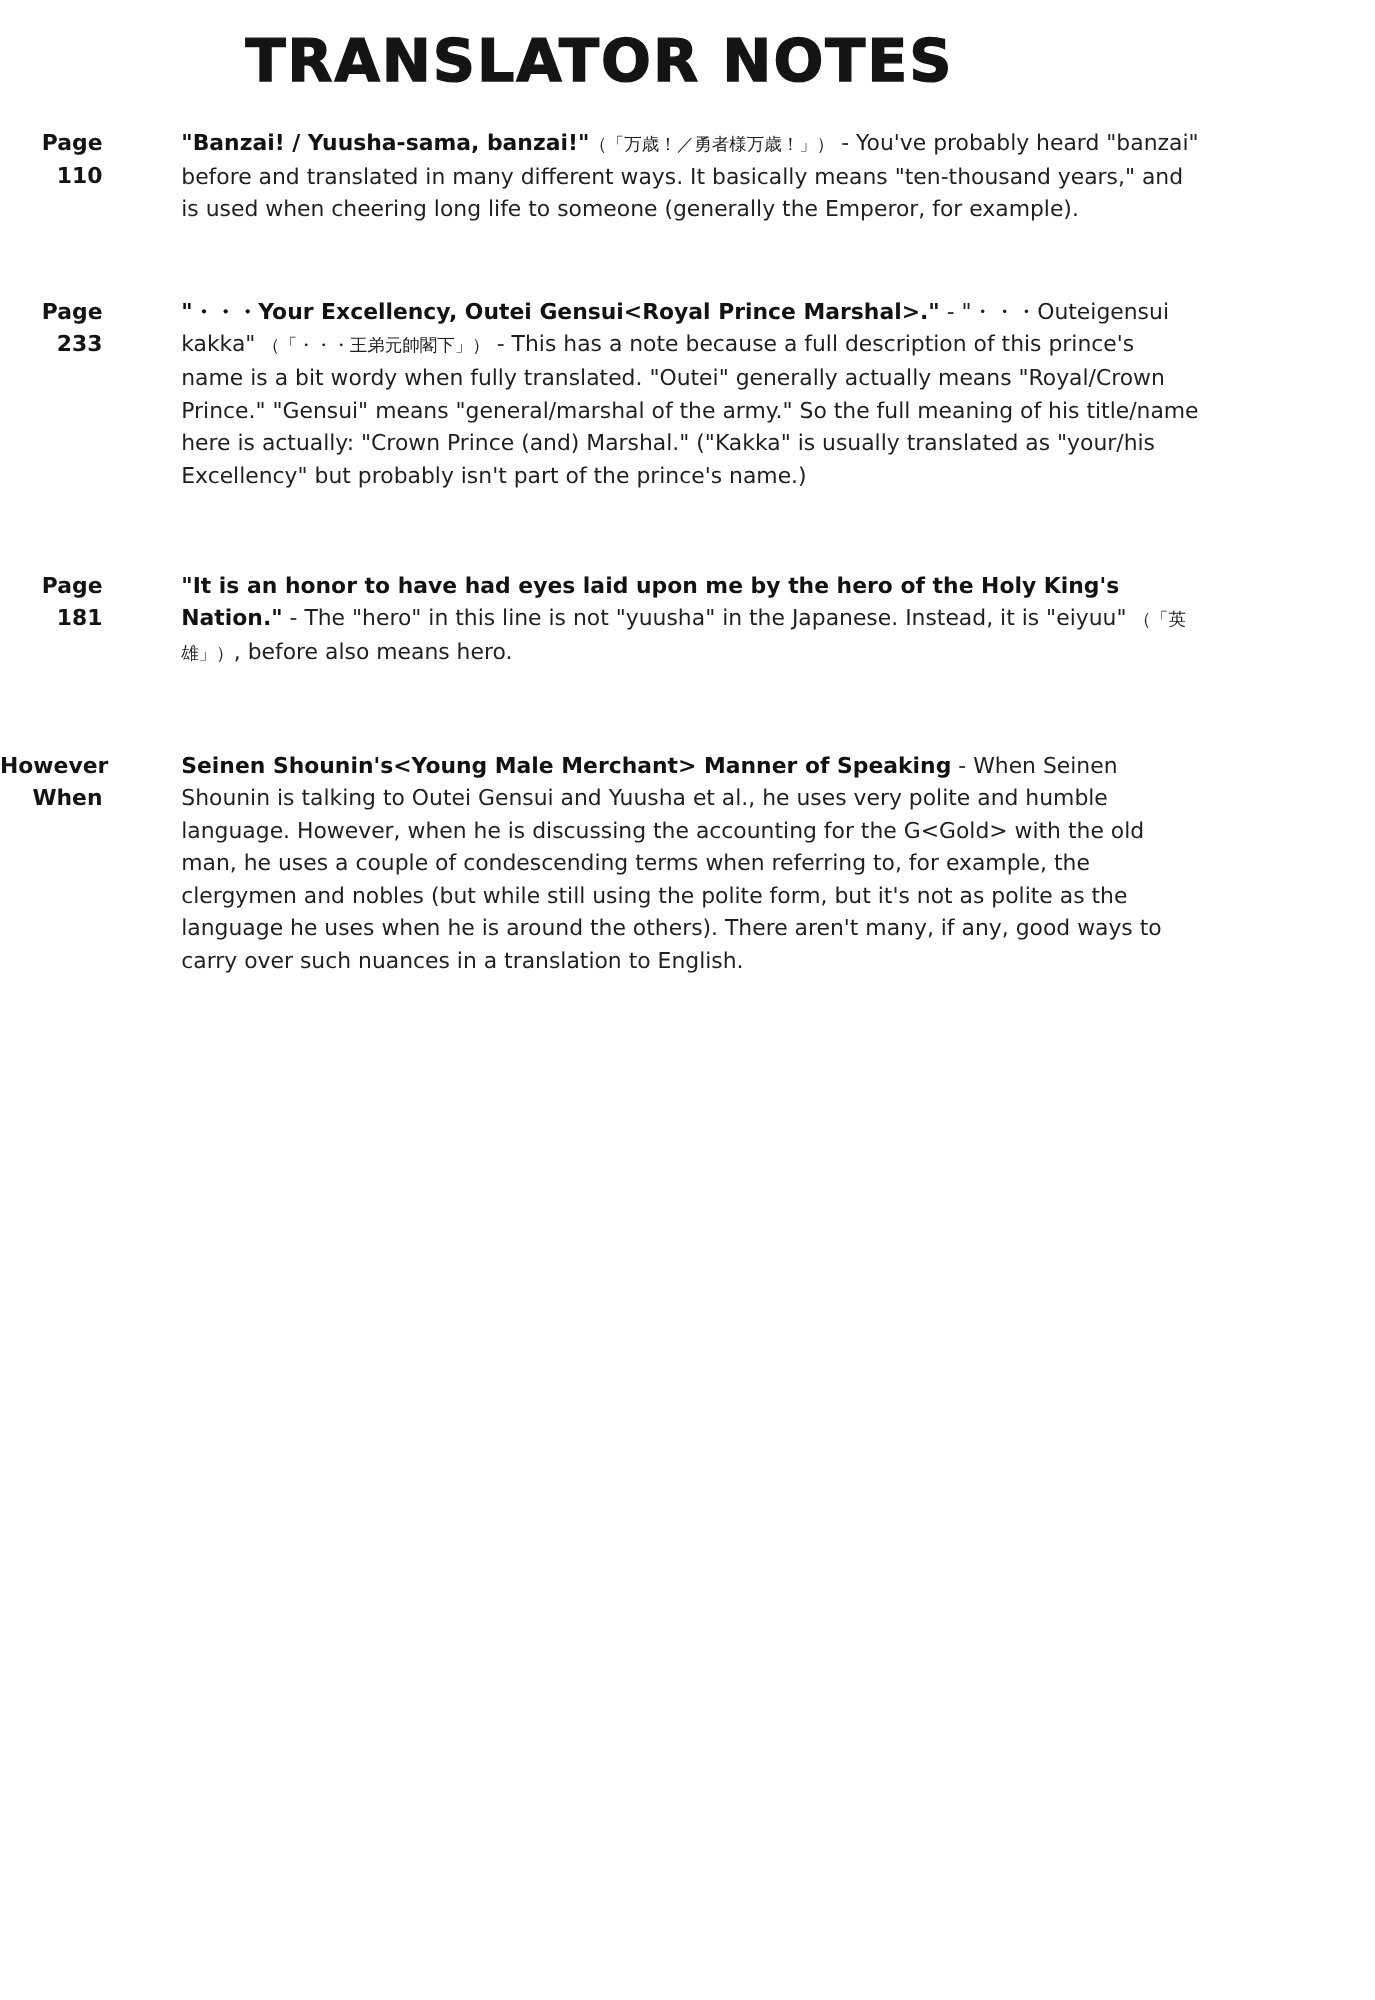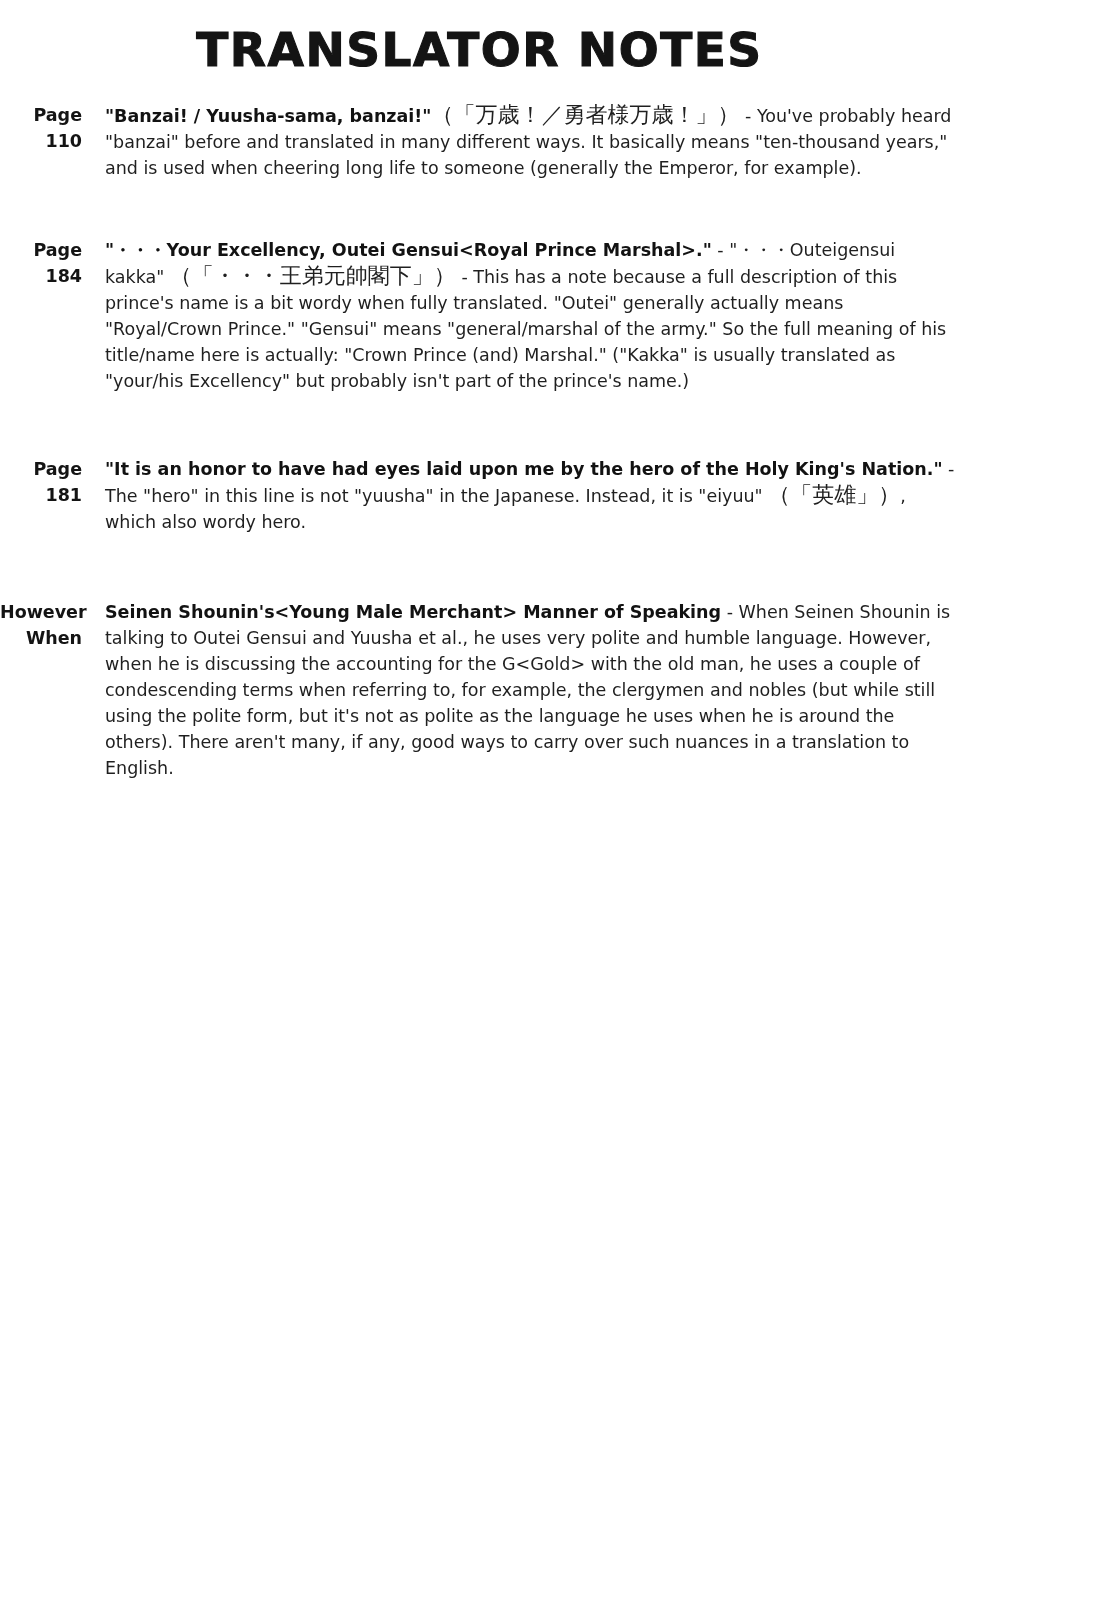--- a/index.html
+++ b/index.html
@@ -38,20 +38,21 @@
     -webkit-text-stroke: 1.1px #141414;
   }
 
   .notes {
     margin-top: 29px;
   }
 
   .note-row {
     display: flex;
     align-items: flex-start;
+    gap: 40px;
   }
 
   .note-label {
     width: 82px;
     min-width: 82px;
     text-align: right;
     font-weight: bold;
     font-size: 17.5px;
     line-height: 26px;
     color: #141414;
@@ -73,21 +74,21 @@
     text-align: left;
   }
 
   .note-body b {
     font-weight: bold;
     color: #121212;
   }
 
   .jp {
     font-family: "DejaVu Sans", "Liberation Sans", sans-serif;
-    font-size: 22px;
+    font-size: 14px;
   }
 
   .gap-1 { height: 56px; }
   .gap-2 { height: 62px; }
   .gap-3 { height: 64px; }
 </style>
 </head>
 <body>
 
 <div class="page">
@@ -102,33 +103,33 @@
         <span class="lbl-line">110</span>
       </div>
       <div class="note-body"><b>"Banzai! / Yuusha-sama, banzai!"</b><span class="jp">（「万歳！／勇者様万歳！」）</span><span> - You've probably heard "banzai" before and translated in many different ways. It basically means "ten-thousand years," and is used when cheering long life to someone (generally the Emperor, for example).</span></div>
     </div>
 
     <div class="gap-1"></div>
 
     <div class="note-row">
       <div class="note-label">
         <span class="lbl-line">Page</span>
-        <span class="lbl-line">184</span>
+        <span class="lbl-line">233</span>
       </div>
       <div class="note-body"><b>"・・・Your Excellency, Outei Gensui&lt;Royal Prince Marshal&gt;."</b><span> - "・・・Outeigensui kakka" </span><span class="jp">（「・・・王弟元帥閣下」）</span><span> - This has a note because a full description of this prince's name is a bit wordy when fully translated. "Outei" generally actually means "Royal/Crown Prince." "Gensui" means "general/marshal of the army." So the full meaning of his title/name here is actually: "Crown Prince (and) Marshal." ("Kakka" is usually translated as "your/his Excellency" but probably isn't part of the prince's name.)</span></div>
     </div>
 
     <div class="gap-2"></div>
 
     <div class="note-row">
       <div class="note-label">
         <span class="lbl-line">Page</span>
         <span class="lbl-line">181</span>
       </div>
-      <div class="note-body"><b>"It is an honor to have had eyes laid upon me by the hero of the Holy King's Nation."</b><span> - The "hero" in this line is not "yuusha" in the Japanese. Instead, it is "eiyuu" </span><span class="jp">（「英雄」）</span><span>, which also wordy hero.</span></div>
+      <div class="note-body"><b>"It is an honor to have had eyes laid upon me by the hero of the Holy King's Nation."</b><span> - The "hero" in this line is not "yuusha" in the Japanese. Instead, it is "eiyuu" </span><span class="jp">（「英雄」）</span><span>, before also means hero.</span></div>
     </div>
 
     <div class="gap-3"></div>
 
     <div class="note-row">
       <div class="note-label">
         <span class="lbl-line">However</span>
         <span class="lbl-line">When</span>
       </div>
       <div class="note-body"><b>Seinen Shounin's&lt;Young Male Merchant&gt; Manner of Speaking</b><span> - When Seinen Shounin is talking to Outei Gensui and Yuusha et al., he uses very polite and humble language. However, when he is discussing the accounting for the G&lt;Gold&gt; with the old man, he uses a couple of condescending terms when referring to, for example, the clergymen and nobles (but while still using the polite form, but it's not as polite as the language he uses when he is around the others). There aren't many, if any, good ways to carry over such nuances in a translation to English.</span></div>

